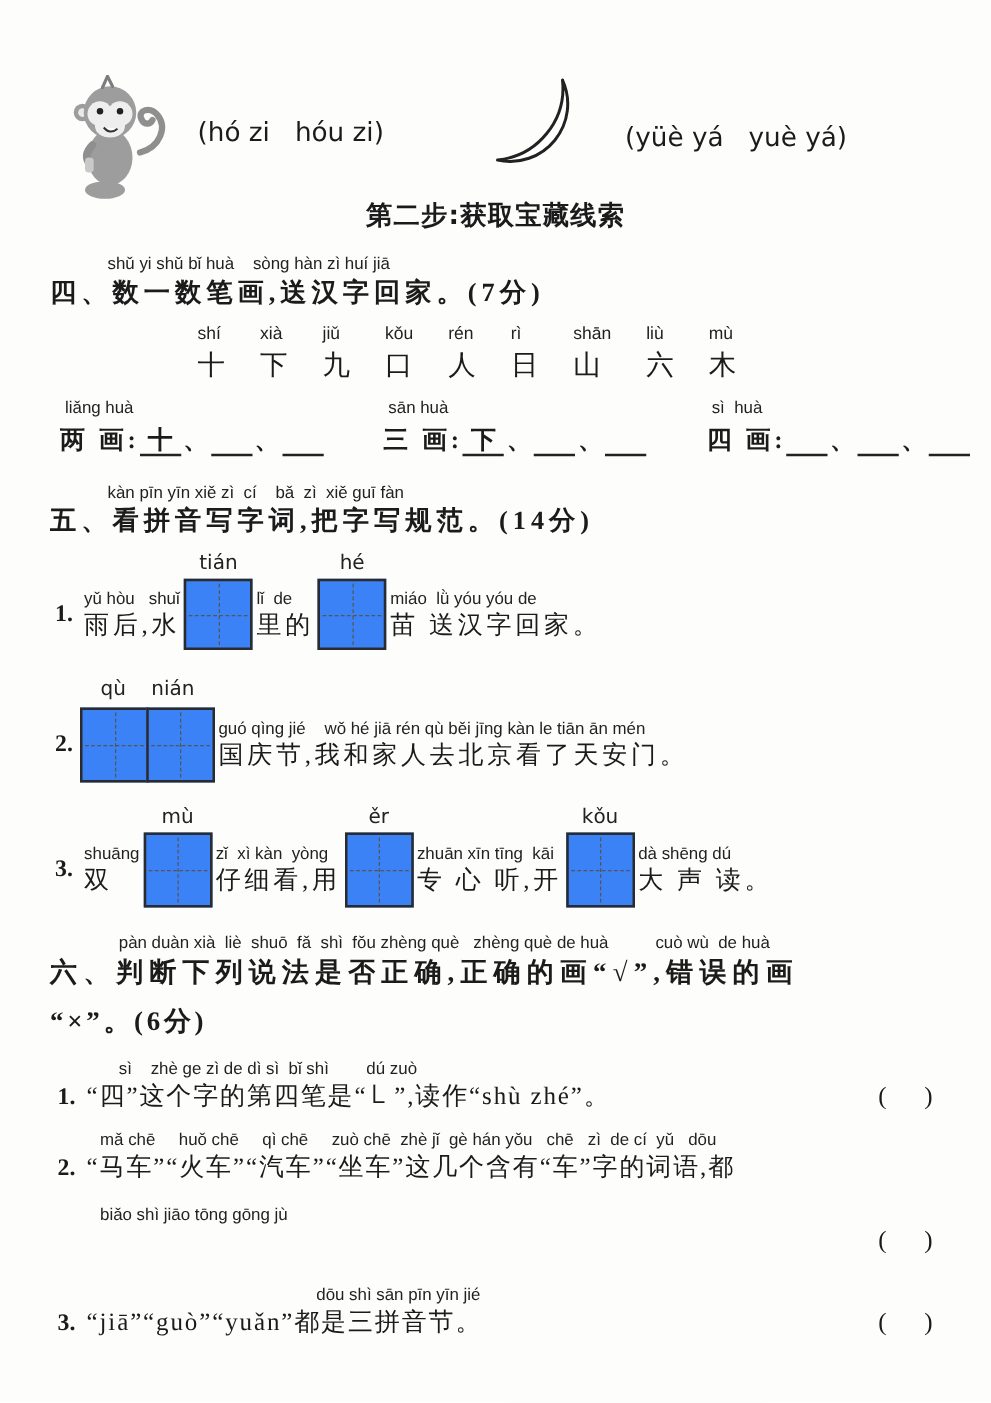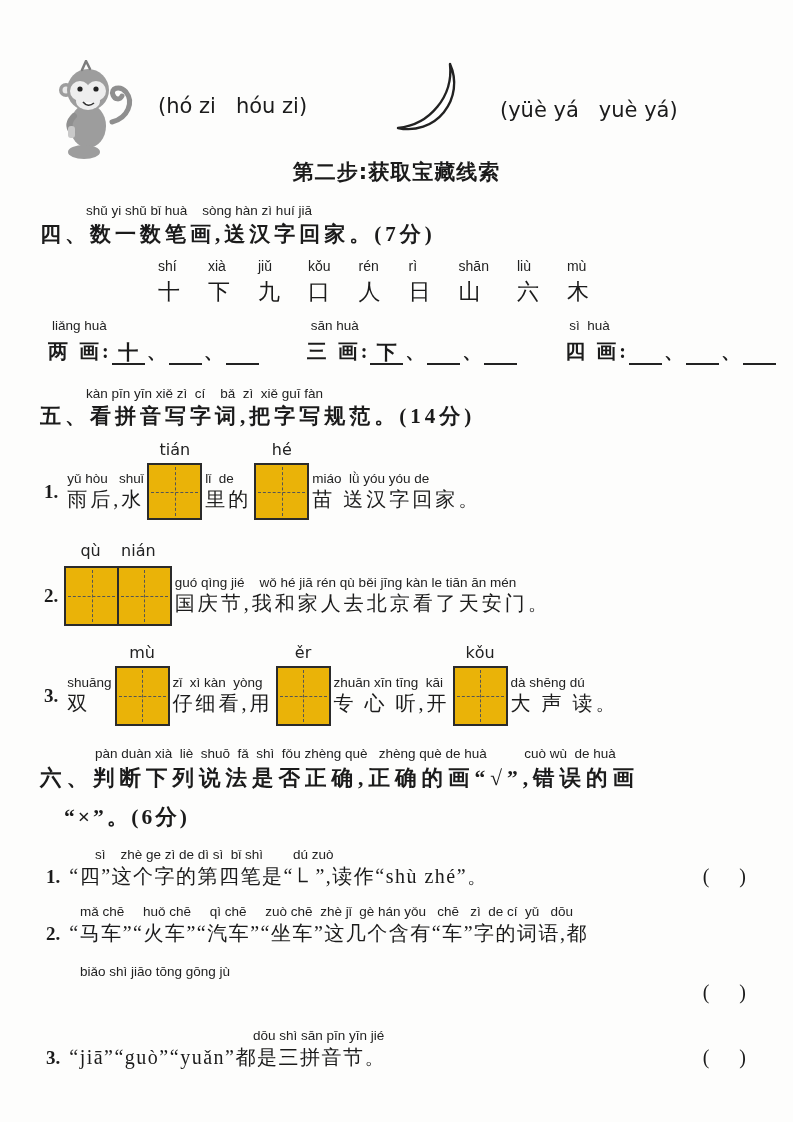--- a/index.html
+++ b/index.html
@@ -41,38 +41,38 @@
   .blank { display:inline-block; width:33px; height:25px; line-height:25px;
            border-bottom:2px solid #222; text-align:center; font-size:20px; }
   .sep { margin:0 2px; }
   
   .s5py { left:86px; top:386px; }
   .s5title { left:40px; top:402px; }
   .qrow { position:absolute; display:flex; align-items:center; }
   .qnum { font-size:19px; font-weight:bold; margin-right:6px; }
   .seg { text-align:left; margin:0 3px; }
   .seg .zi { letter-spacing:3px; }
-  .tz { position:relative; width:55px; height:57px; border:2.5px solid #2b2b2b; background:#eab308; }
+  .tz { position:relative; width:55px; height:57px; border:2.5px solid #2b2b2b; background:#3b82f6; }
   .tz-v { position:absolute; left:50%; top:2px; bottom:2px; border-left:1.5px dashed #555; }
   .tz-h { position:absolute; top:50%; left:2px; right:2px; border-top:1.5px dashed #555; }
   .tzlabel { position:absolute; top:-25px; left:-10px; right:-10px; text-align:center;
              font-family:"DejaVu Sans","Liberation Sans",sans-serif; font-size:16px; white-space:pre; }
   .tz2 { position:relative; display:flex; }
   .tz2 .tz { height:60px; }
   .tz2 .tz + .tz { margin-left:-2.5px; }
   .q1 { left:44px; top:463px; }
   .q2 { left:44px; top:566px; }
   .q3 { left:44px; top:666px; }
   .q3 .tz { height:60px; }
   
   .s6py { left:95px; top:746px; }
   .s6line1 { position:absolute; left:40px; top:763px; font-size:21.5px; font-weight:bold;
              letter-spacing:5px; white-space:pre; }
   .s6line2 { position:absolute; left:40px; top:802px; font-size:21.5px; font-weight:bold;
-             letter-spacing:3px; white-space:pre;margin-left:24px; }
+             letter-spacing:3px; white-space:pre; }
   .item { position:absolute; display:flex; align-items:baseline; }
   .inum { font-size:19px; font-weight:bold; margin-right:9px; }
   .itext { font-size:20px; letter-spacing:1.5px; white-space:pre; }
   .bracket { margin-left:auto; font-size:20px; white-space:pre; }
   .it1py { left:95px;  top:847px; }
   .it1   { left:46px;  top:863px; width:700px; }
   .it2py { left:80px;  top:904px; }
   .it2   { left:46px;  top:920px; width:700px; }
   .it2bpy{ left:80px;  top:964px; }
   .it2b  { left:80px;  top:981px; width:666px; }

